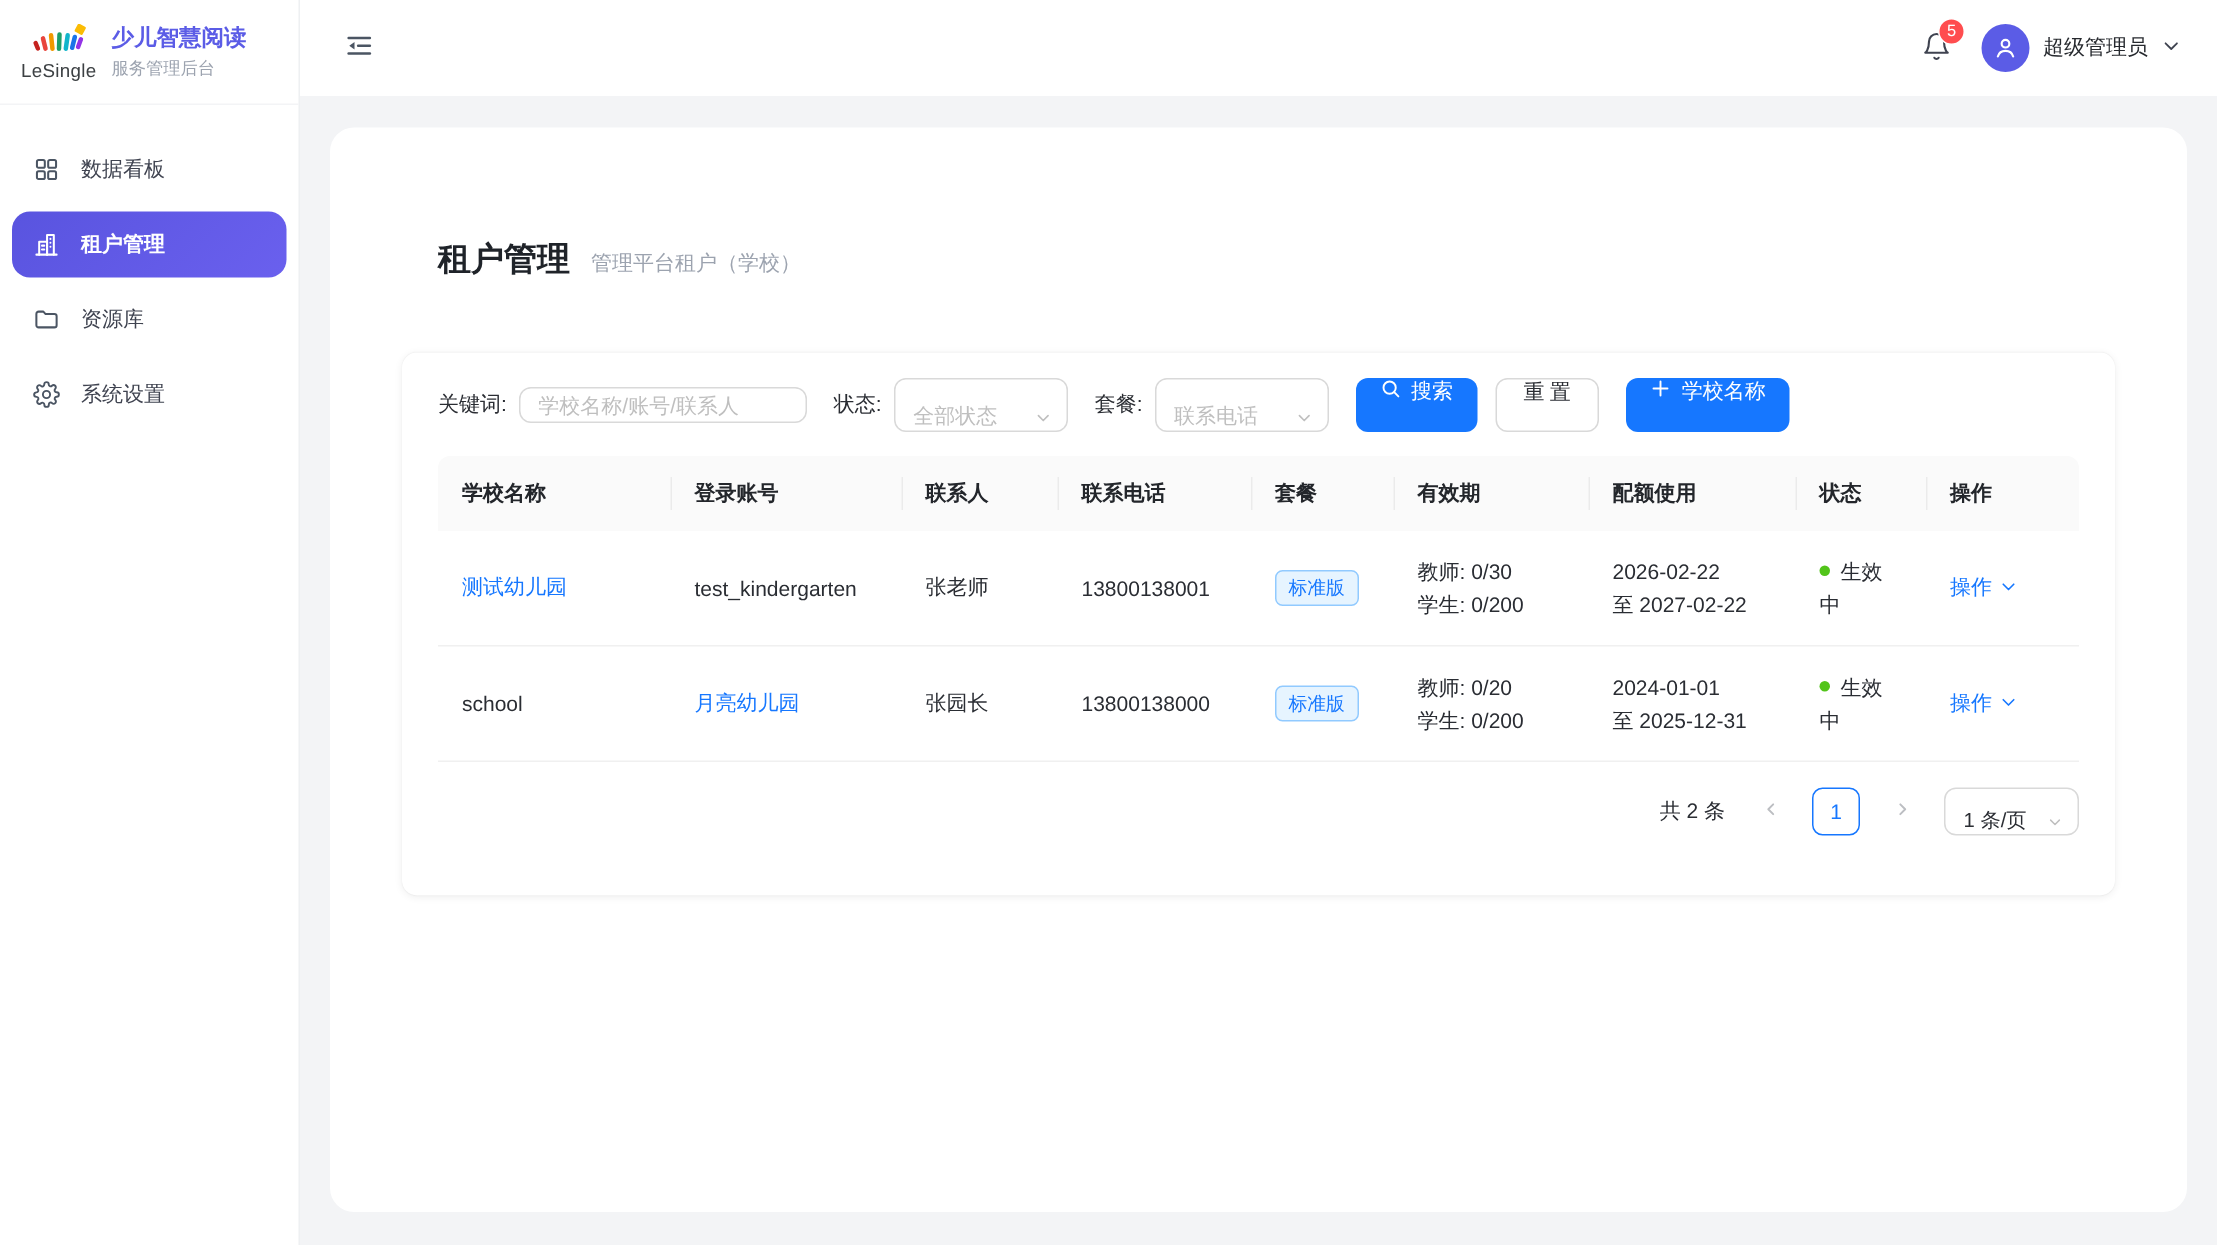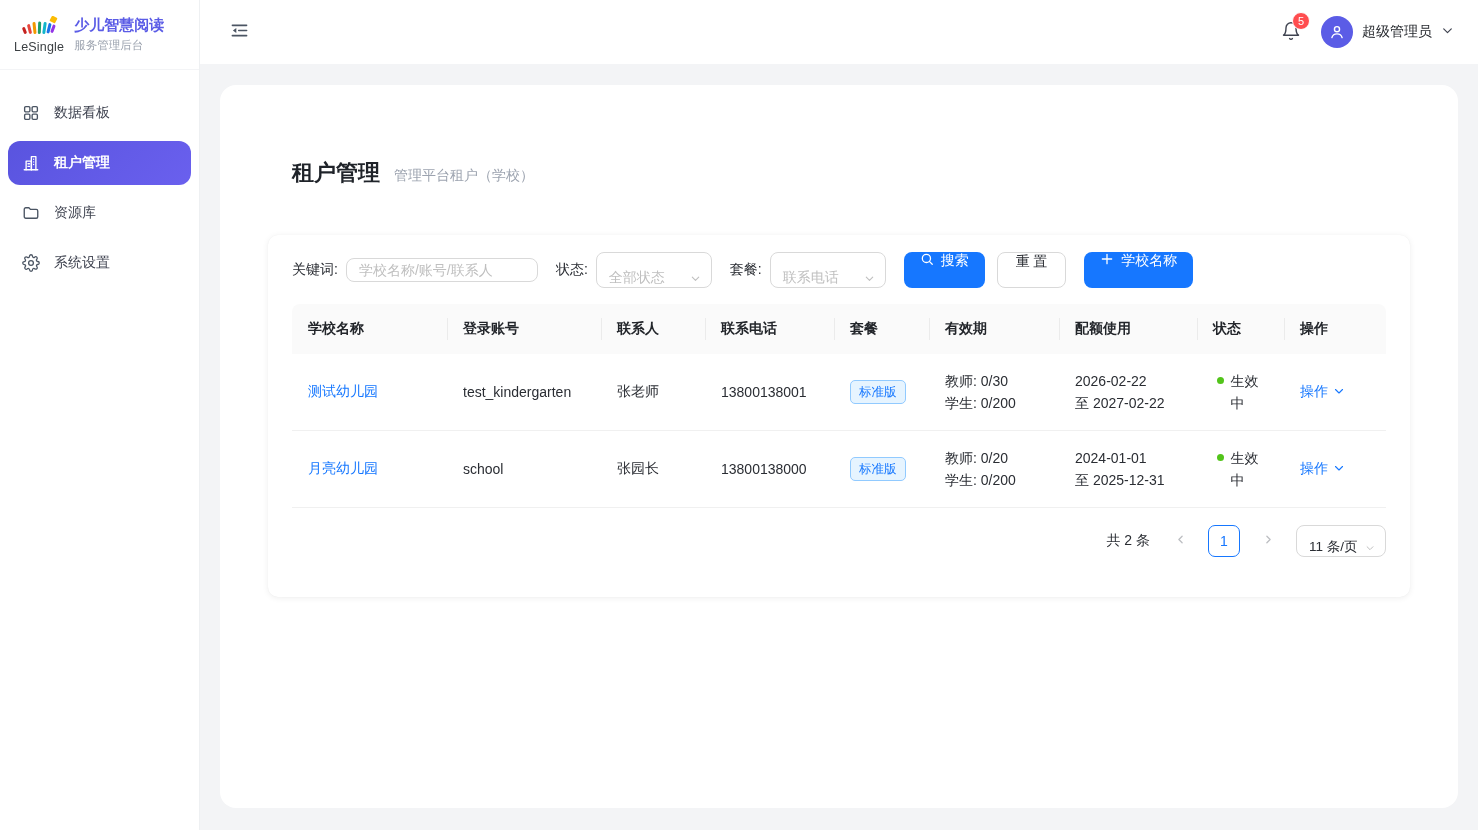--- a/index.html
+++ b/index.html
@@ -73,21 +73,21 @@
   .btn-search{margin-left:18px;}
   .btn-reset{margin-left:12px;padding:0 18px;font-family:Liberation Serif, serif;}
   .btn-add{margin-left:18px;}
 
   
   .table{width:1094px;}
   .thead,.trow{display:grid;grid-template-columns:155px 154px 104px 129px 95px 130px 138px 87px 102px;}
   .thead{background:#fafafa;border-radius:8px 8px 0 0;height:50px;}
   .th{display:flex;align-items:center;padding:0 16px;font-weight:bold;color:#23262b;position:relative;}
   .th:not(:first-child)::before{content:"";position:absolute;left:0;top:50%;transform:translateY(-50%);width:1px;height:22px;background:rgba(0,0,0,.06);}
-  .trow{height:77px;border-bottom:1px solid var(--border);text-align:center;}
+  .trow{height:77px;border-bottom:1px solid var(--border);}
   .td{display:flex;align-items:center;padding:0 16px;color:#2a2d33;min-width:0;}
   .td.stack{flex-direction:column;align-items:flex-start;justify-content:center;line-height:22px;}
   .td .link{color:var(--primary);cursor:pointer;text-decoration:none;}
   .tag{display:inline-flex;align-items:center;height:24px;padding:0 8px;font-size:12.5px;border-radius:5px;
     background:var(--tag_bg);border:1px solid var(--tag_border);color:var(--primary);}
   .td-status{padding-right:22px;line-height:22px;display:block;padding-top:16px;}
   .dot{display:inline-block;width:7px;height:7px;border-radius:50%;background:var(--status_green);margin-right:7px;vertical-align:2px;}
   .action-link{display:inline-flex;align-items:center;gap:5px;color:var(--primary);cursor:pointer;}
 
   
@@ -305,24 +305,24 @@
                   <span>
                     <svg width="12" height="12" viewBox="0 0 24 24" fill="none" stroke="#1677ff" stroke-width="2.2" stroke-linecap="round" stroke-linejoin="round">
                         <path d="M5 9l7 7 7-7"></path>
                       </svg>
                   </span>
                 </span>
               </div>
             </div>
 
             <div class="trow">
+              <div class="td">school</div>
               <div class="td">
                   <a class="link">月亮幼儿园</a>
                 </div>
-              <div class="td">school</div>
               <div class="td">张园长</div>
               <div class="td">13800138000</div>
               <div class="td">
                   <span class="tag">标准版</span>
                 </div>
               <div class="td stack">
                 <span>教师: 0/20</span>
                 <span>学生: 0/200</span>
               </div>
               <div class="td stack">
@@ -356,21 +356,21 @@
             </button>
             <button class="pg-page">1</button>
             <button class="pg-arrow">
               <span>
                 <svg width="13" height="13" viewBox="0 0 24 24" fill="none" stroke="#bcbec2" stroke-width="2.4" stroke-linecap="round" stroke-linejoin="round">
                     <path d="M9 18l6-6-6-6"></path>
                   </svg>
               </span>
             </button>
             <div class="select select-pagesize">
-              <span class="sel-value">11 条/页</span>
+              <span class="sel-value">1 条/页</span>
               <span>
                 <svg width="10" height="10" viewBox="0 0 24 24" fill="none" stroke="#bfbfbf" stroke-width="2.4" stroke-linecap="round" stroke-linejoin="round">
                     <path d="M5 9l7 7 7-7"></path>
                   </svg>
               </span>
             </div>
           </div>
 
         </div>
       </div>

